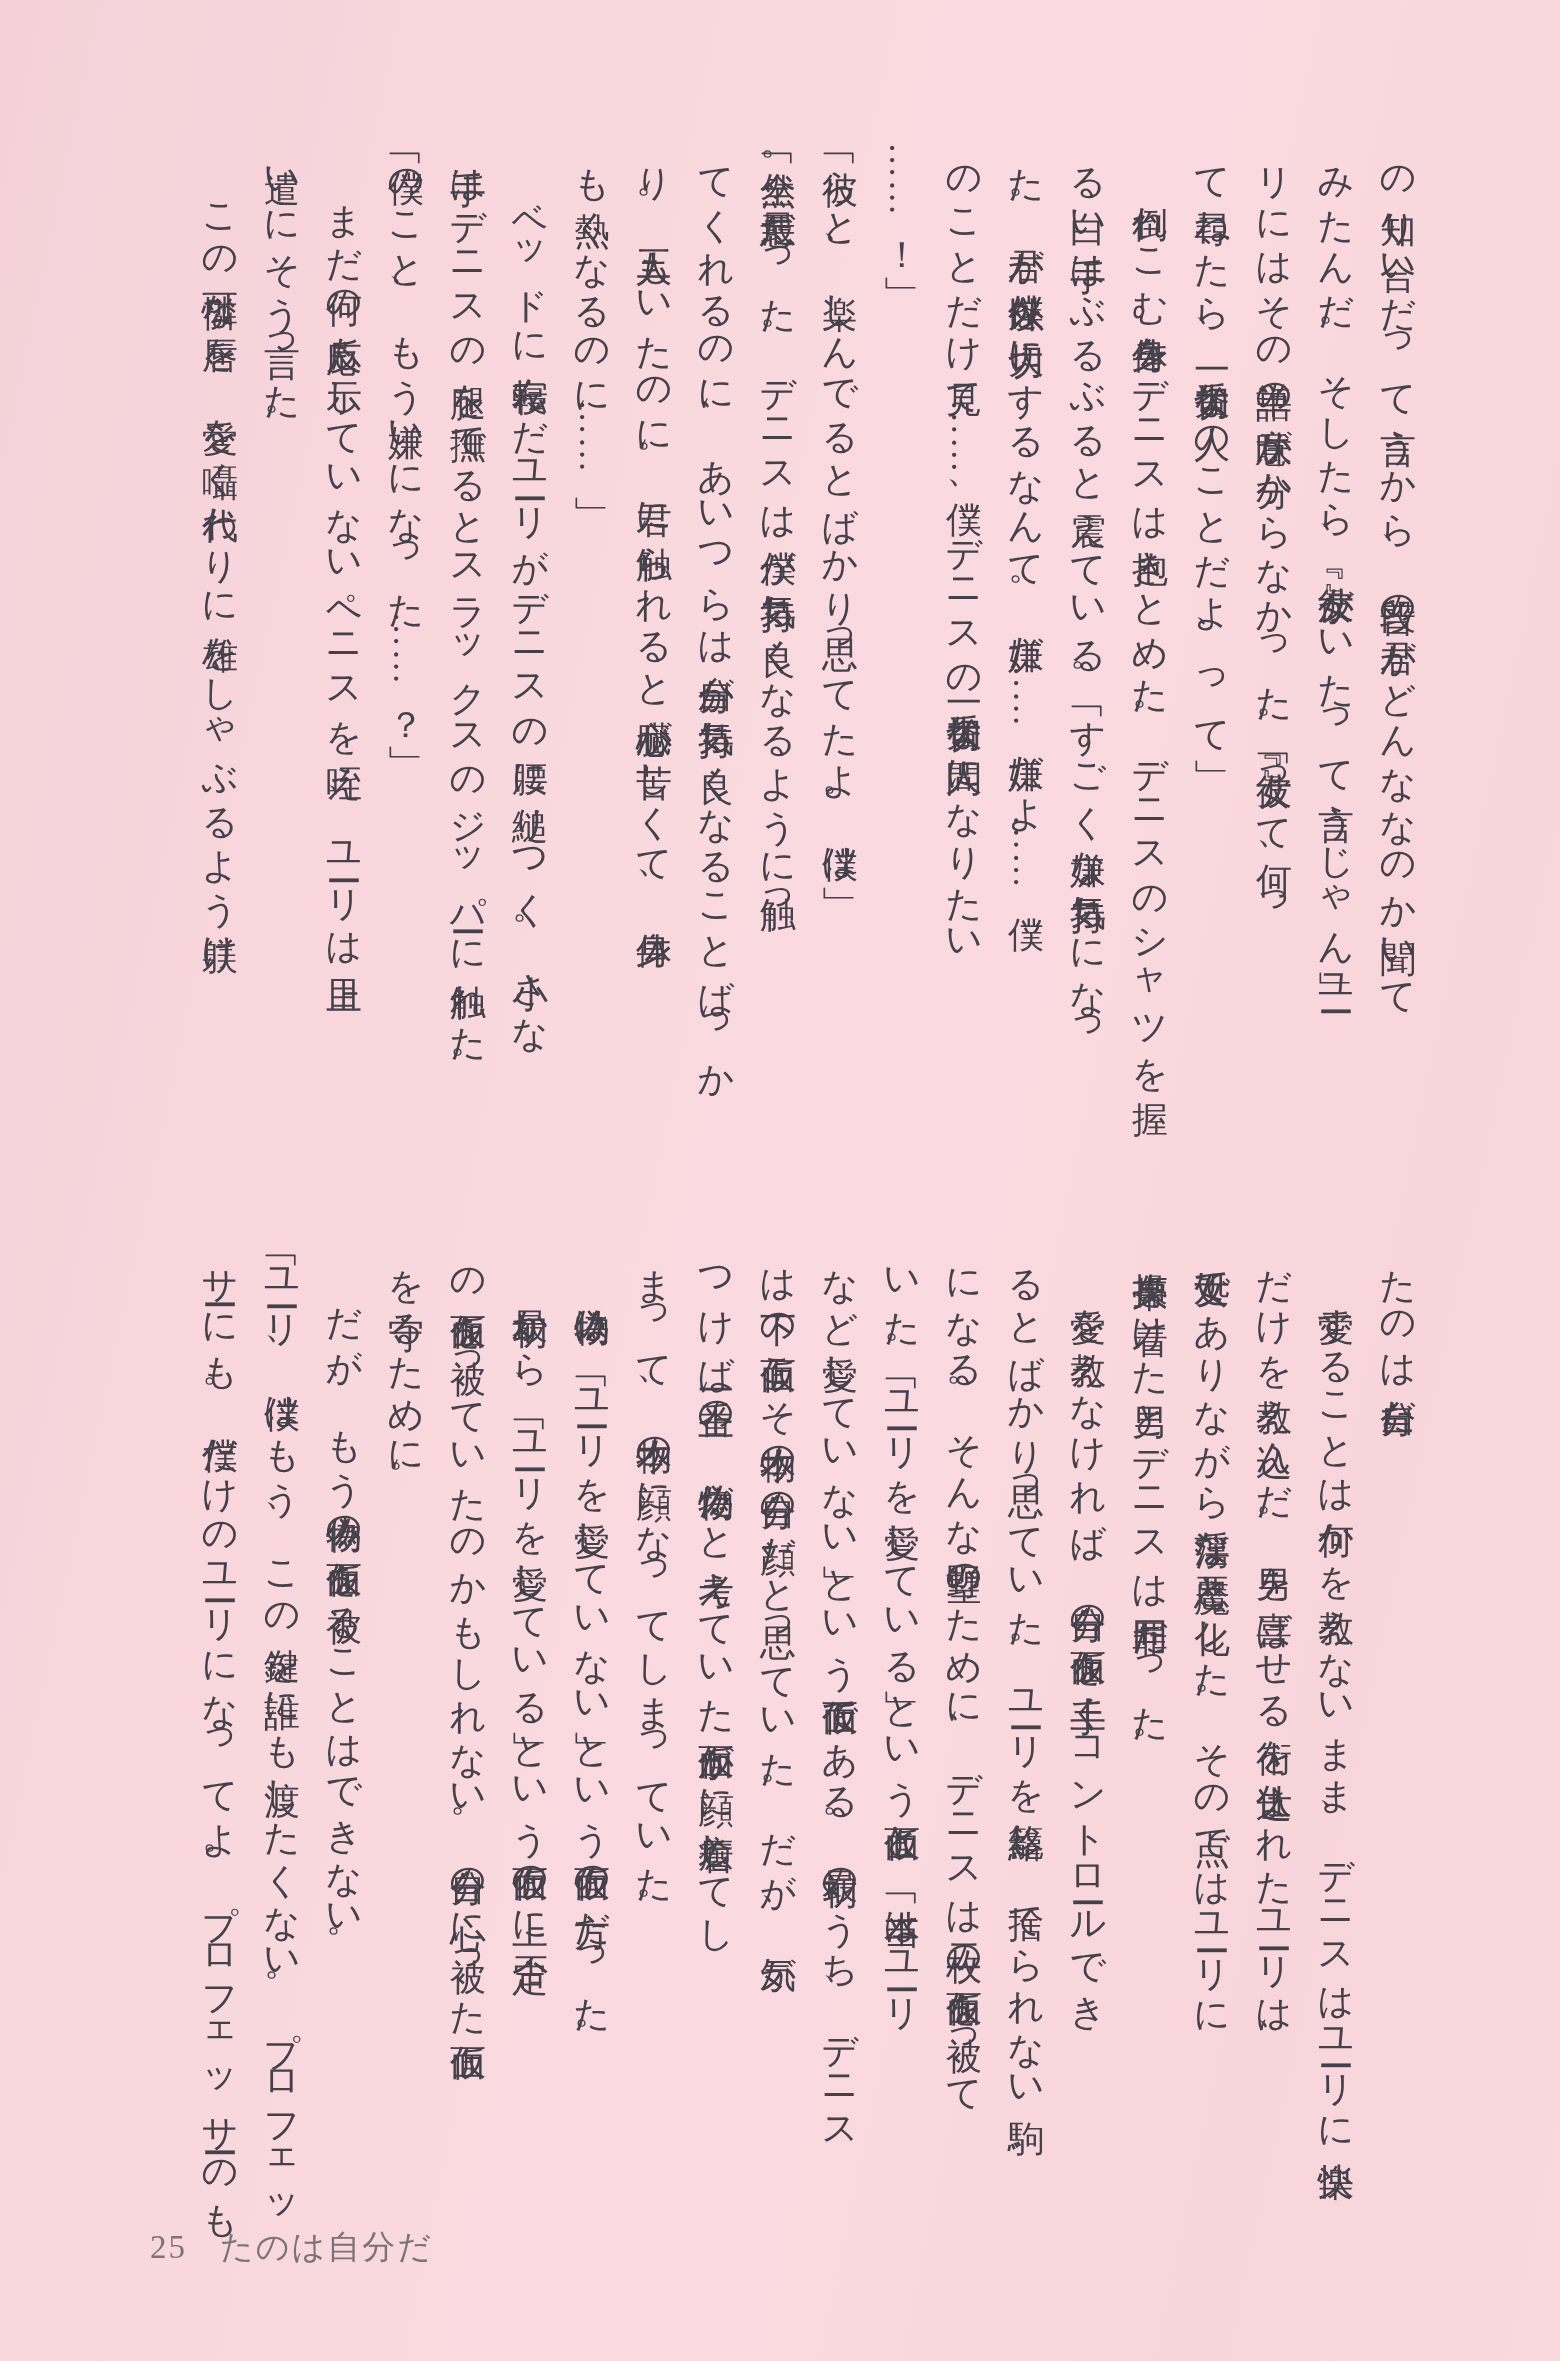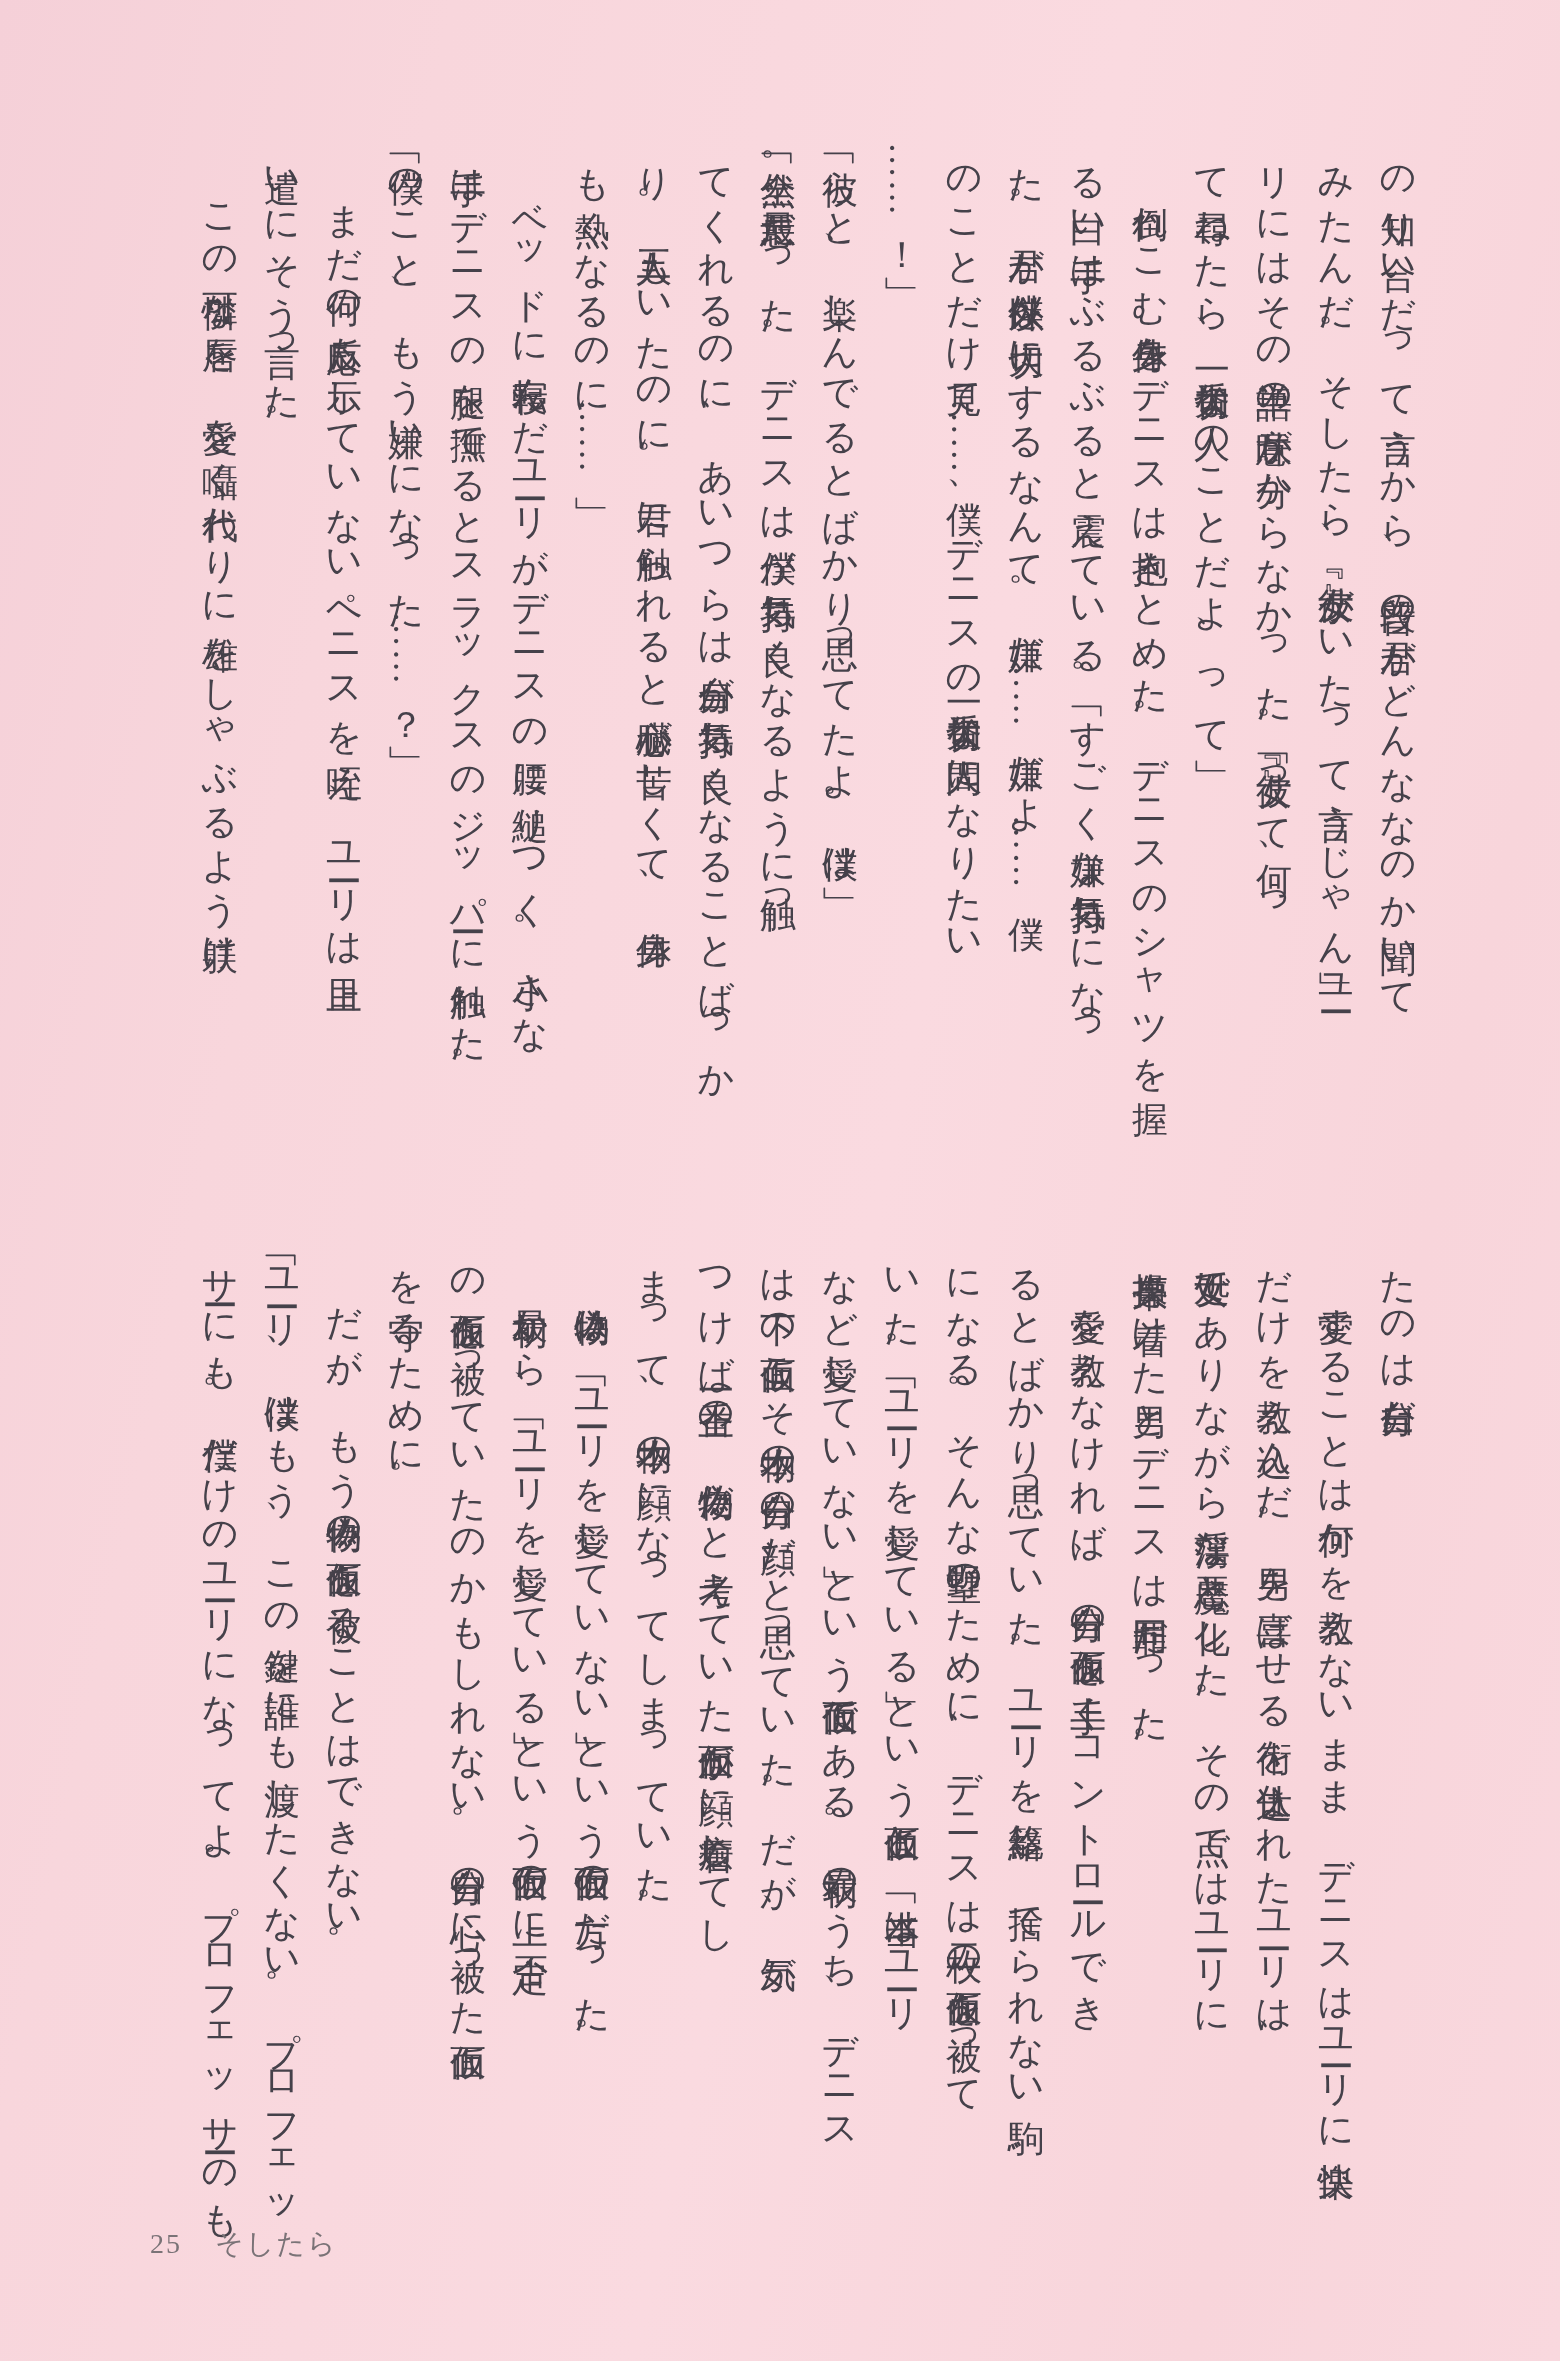--- a/index.html
+++ b/index.html
@@ -49,21 +49,21 @@
     right:131px;
   }
   .footer{
     position:absolute;
     left:150px;
     top:2225px;
     display:flex;
     align-items:baseline;
     gap:33px;
     color:var(--footer-ink);
-    font-size:28px;
+    font-size:33px;
     letter-spacing:2px;
   }
 </style>
 </head>
 <body>
 
 <div class="page">
 
   <div class="vblock block-top">
       <p>の知り合いだって言うから、普段の君がどんななのか聞いて</p>
@@ -106,17 +106,17 @@
       <p>　最初から、「ユーリを愛している」という仮面の上に否定</p>
       <p>の仮面を被っていたのかもしれない。自分の心に被った仮面</p>
       <p>を守るために。</p>
       <p>　だが、もう偽物の仮面を被ることはできない。</p>
       <p>「ユーリ、僕はもう、この鍵を誰にも渡したくない。プロフェッ</p>
       <p>サーにも。僕だけのユーリになってよ。プロフェッサーのも</p>
     </div>
 
   <div class="footer">
     <span>25</span>
-    <span>そしたら</span>
+    <span>たのは自分だ</span>
   </div>
 
 </div>
 
 
 </body></html>

